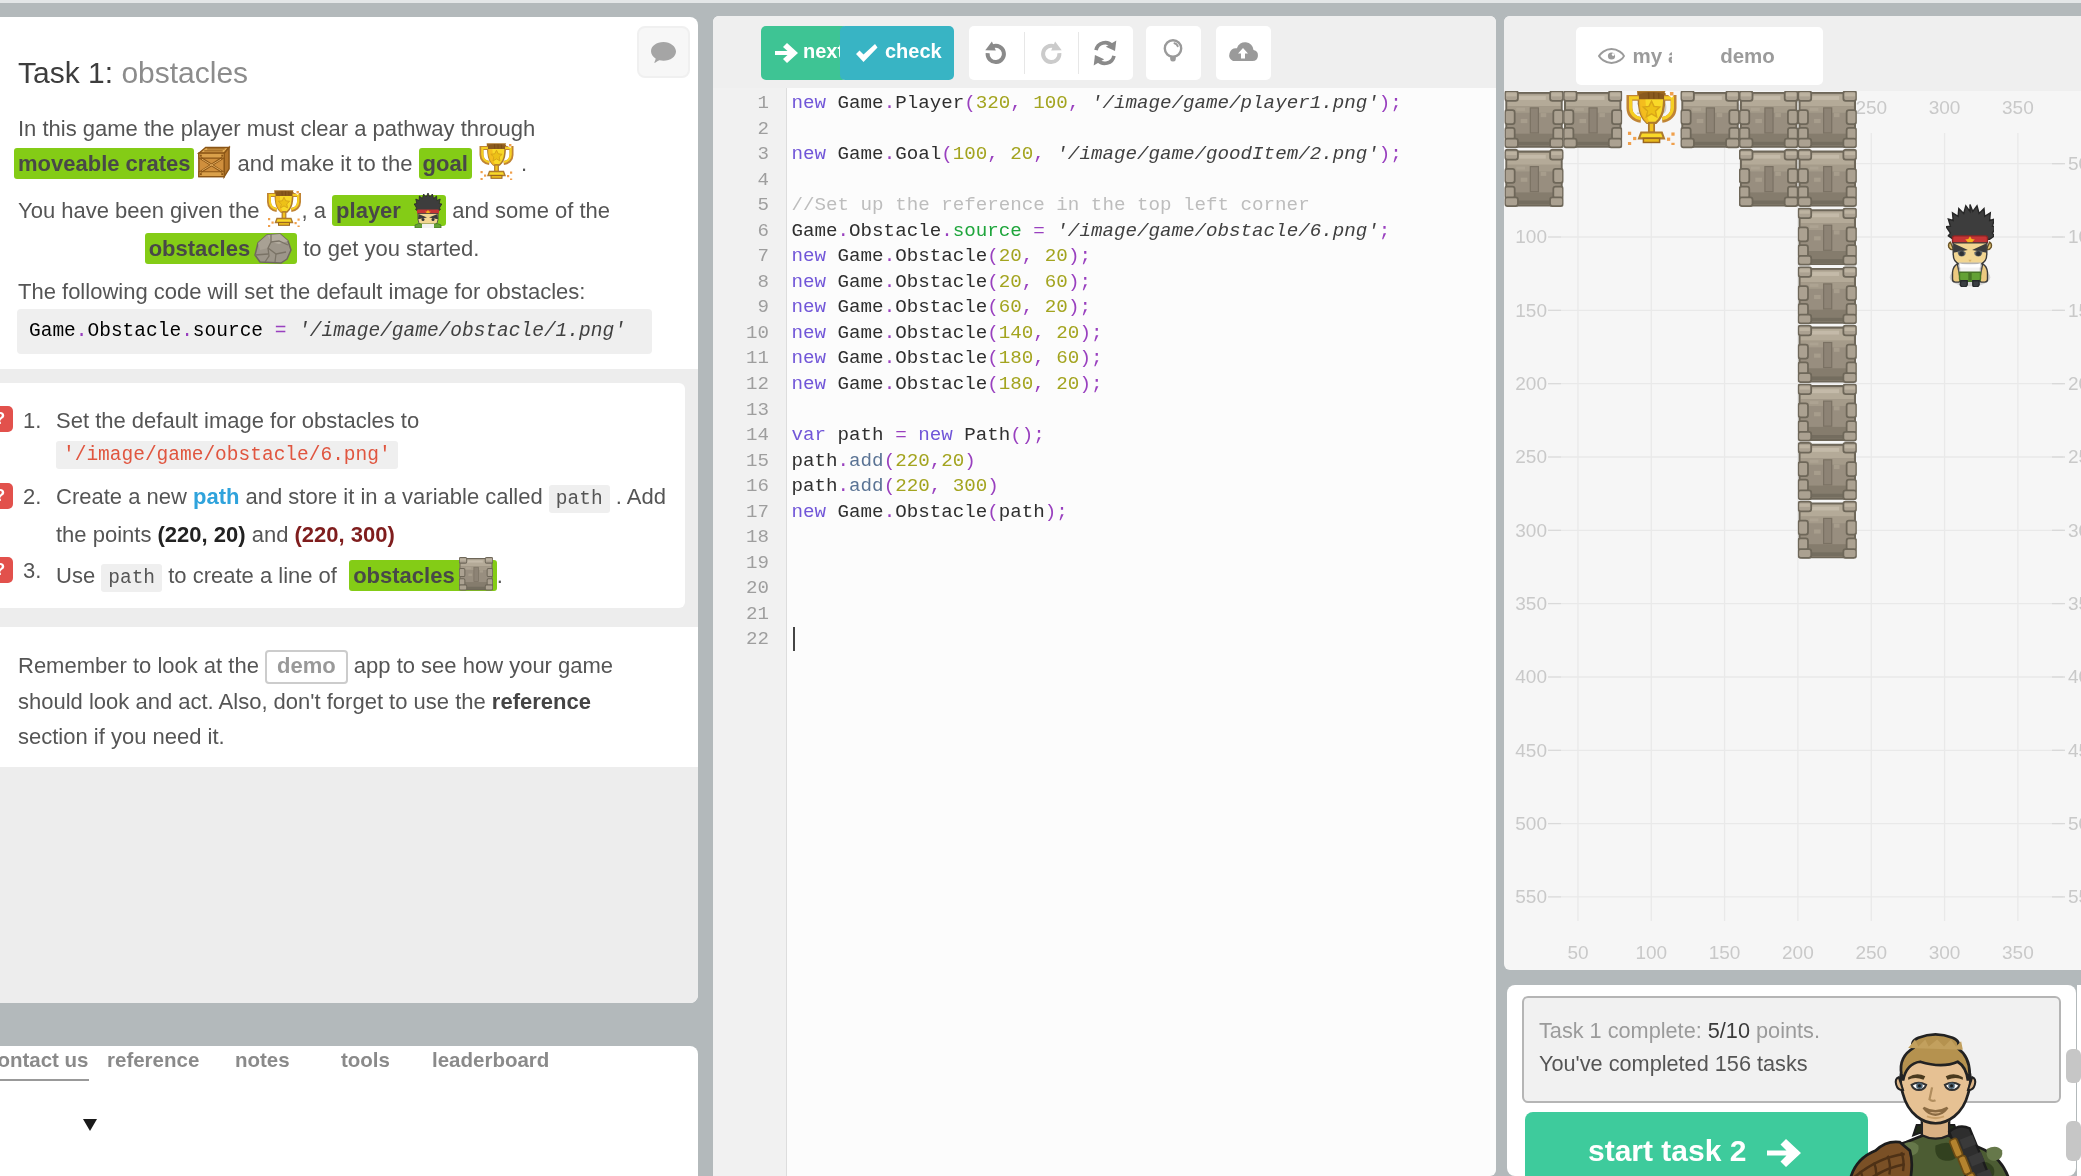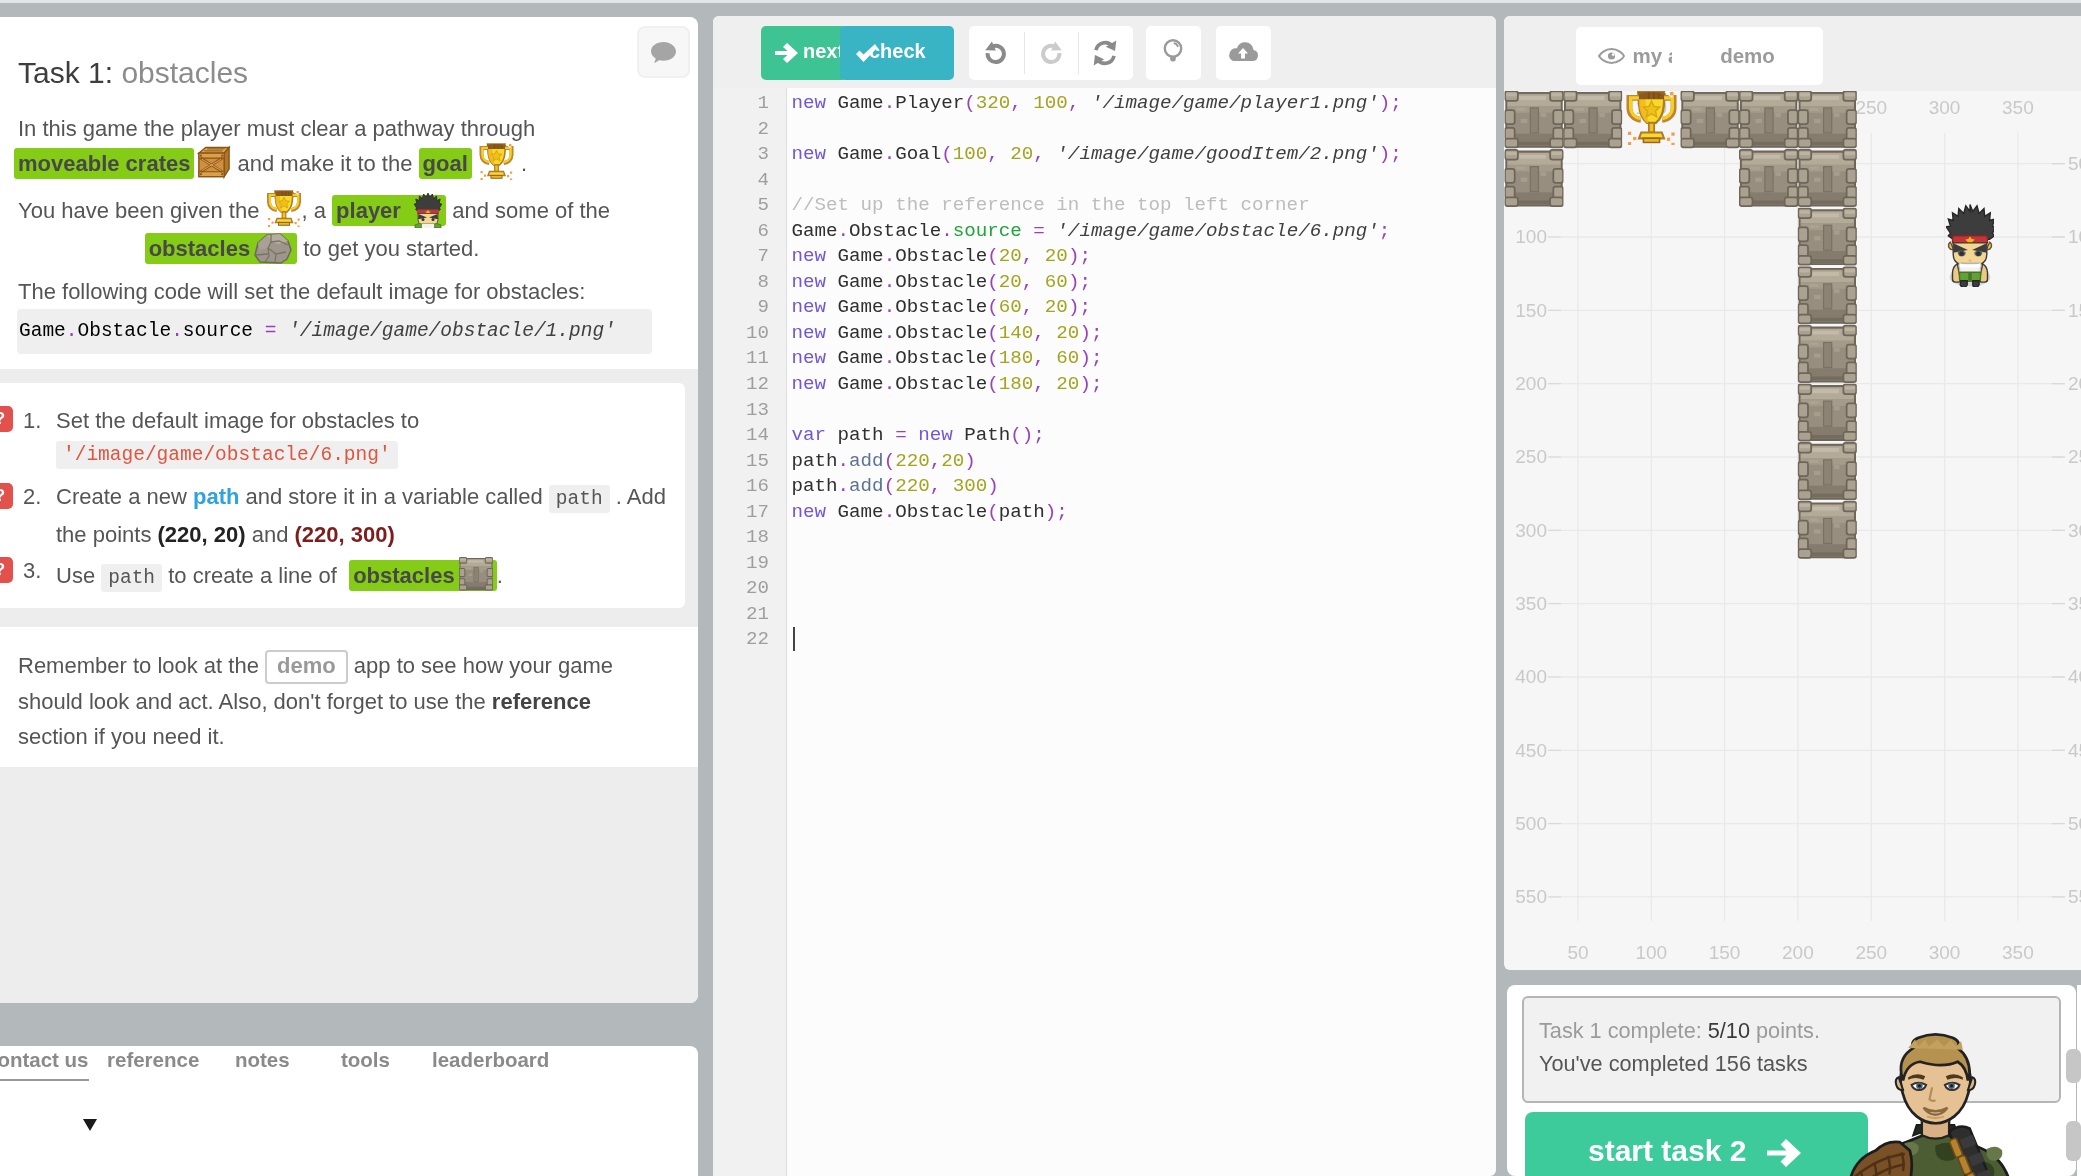--- a/index.html
+++ b/index.html
@@ -11,21 +11,21 @@
   
   #leftcard { left:0; top:17px; width:698px; height:986px; background:#fff; border-radius:0 8px 8px 0; }
   #bubblebtn { left:637px; top:26px; width:53px; height:52px; background:#f7f7f7; border:2px solid #f0f0f0; border-radius:8px; text-align:center; }
   #h1 { left:18px; top:56px; font-size:30px; color:#3d3d3d; }
   #h1 .lt { color:#8c8c8c; }
   .para { font-size:22px; color:#555; line-height:35px; white-space:nowrap; }
   .chip { background:#84cc16; border-radius:3px; font-weight:bold; color:#484848; padding:3px 4px; }
   .codechip { background:#efefef; border-radius:3px; font-family:"Liberation Mono",monospace; font-size:19.5px; padding:3px 7px; }
   .icon { display:inline-block; vertical-align:middle; position:relative; }
   #codeblock { left:17px; top:309px; width:635px; height:45px; background:#efefef; border-radius:4px;
-               font-family:"Liberation Mono",monospace; font-size:19.5px; line-height:44px; padding-left:2px; white-space:pre; }
+               font-family:"Liberation Mono",monospace; font-size:19.5px; line-height:44px; padding-left:12px; white-space:pre; }
   .gray { background:#ededed; }
   #grayband { left:0; top:369px; width:698px; height:258px; }
   #listcard { left:0; top:383px; width:685px; height:225px; background:#fff; border-radius:0 6px 6px 0; }
   .qicon { left:-13px; width:26px; height:26px; background:#e2514c; border-radius:5px; color:#fff; font-weight:bold;
            font-size:17px; text-align:center; line-height:26px; }
   .lnum { color:#555; font-size:22px; }
   #graybottom { left:0; top:767px; width:698px; height:236px; border-radius:0 0 8px 0; }
   #bottomleftcard { left:0; top:1046px; width:698px; height:130px; background:#fff; border-radius:0 8px 0 0; }
   .nav { font-size:20.5px; font-weight:bold; color:#8a8a8a; }
 
@@ -237,21 +237,21 @@
 <div class="abs btn" style="left:725px; width:86px; background:#3ec494;margin-left:36px;">
     <svg width="25" height="20" viewBox="0 0 25 20" style="position:absolute;left:12px;top:17px;">
       <path d="M14 0 l11 10 -11 10 -4 -4 4.5 -4 H2 v-4 h12.5 L10 4 z" fill="#fff"></path>
     </svg>
     <span style="position:absolute;left:42px;top:14px;">next</span>
   </div>
 <div class="abs btn" style="left:840px; width:114px; background:#38b4c4;">
     <svg width="24" height="20" viewBox="0 0 24 20" style="position:absolute;left:14px;top:17px;">
       <path d="M2 11 l3.5 -3.5 4 4 L21 1 l2.5 3.5 -14 14.5 z" fill="#fff"></path>
     </svg>
-    <span style="position:absolute;left:29px;top:14px;">check</span>
+    <span style="position:absolute;left:45px;top:14px;">check</span>
   </div>
 <div class="abs btn" style="left:969px; width:164px; background:#fff;">
   <svg width="28" height="28" viewBox="0 0 24 24" style="position:absolute;left:13px;top:13px;">
       <g transform="rotate(-22 12 12)">
         <path d="M11.6 5.6 A7 7 0 1 1 5.3 9.4" fill="none" stroke="#8a8a8a" stroke-width="3.4"></path>
         <path d="M12.4 1.6 l0.3 8.3 -8.3 -3.6 z" fill="#8a8a8a"></path>
       </g>
     </svg>
   <svg width="28" height="28" viewBox="0 0 24 24" style="position:absolute;left:68px;top:13px;">
       <g transform="rotate(22 12 12)">

